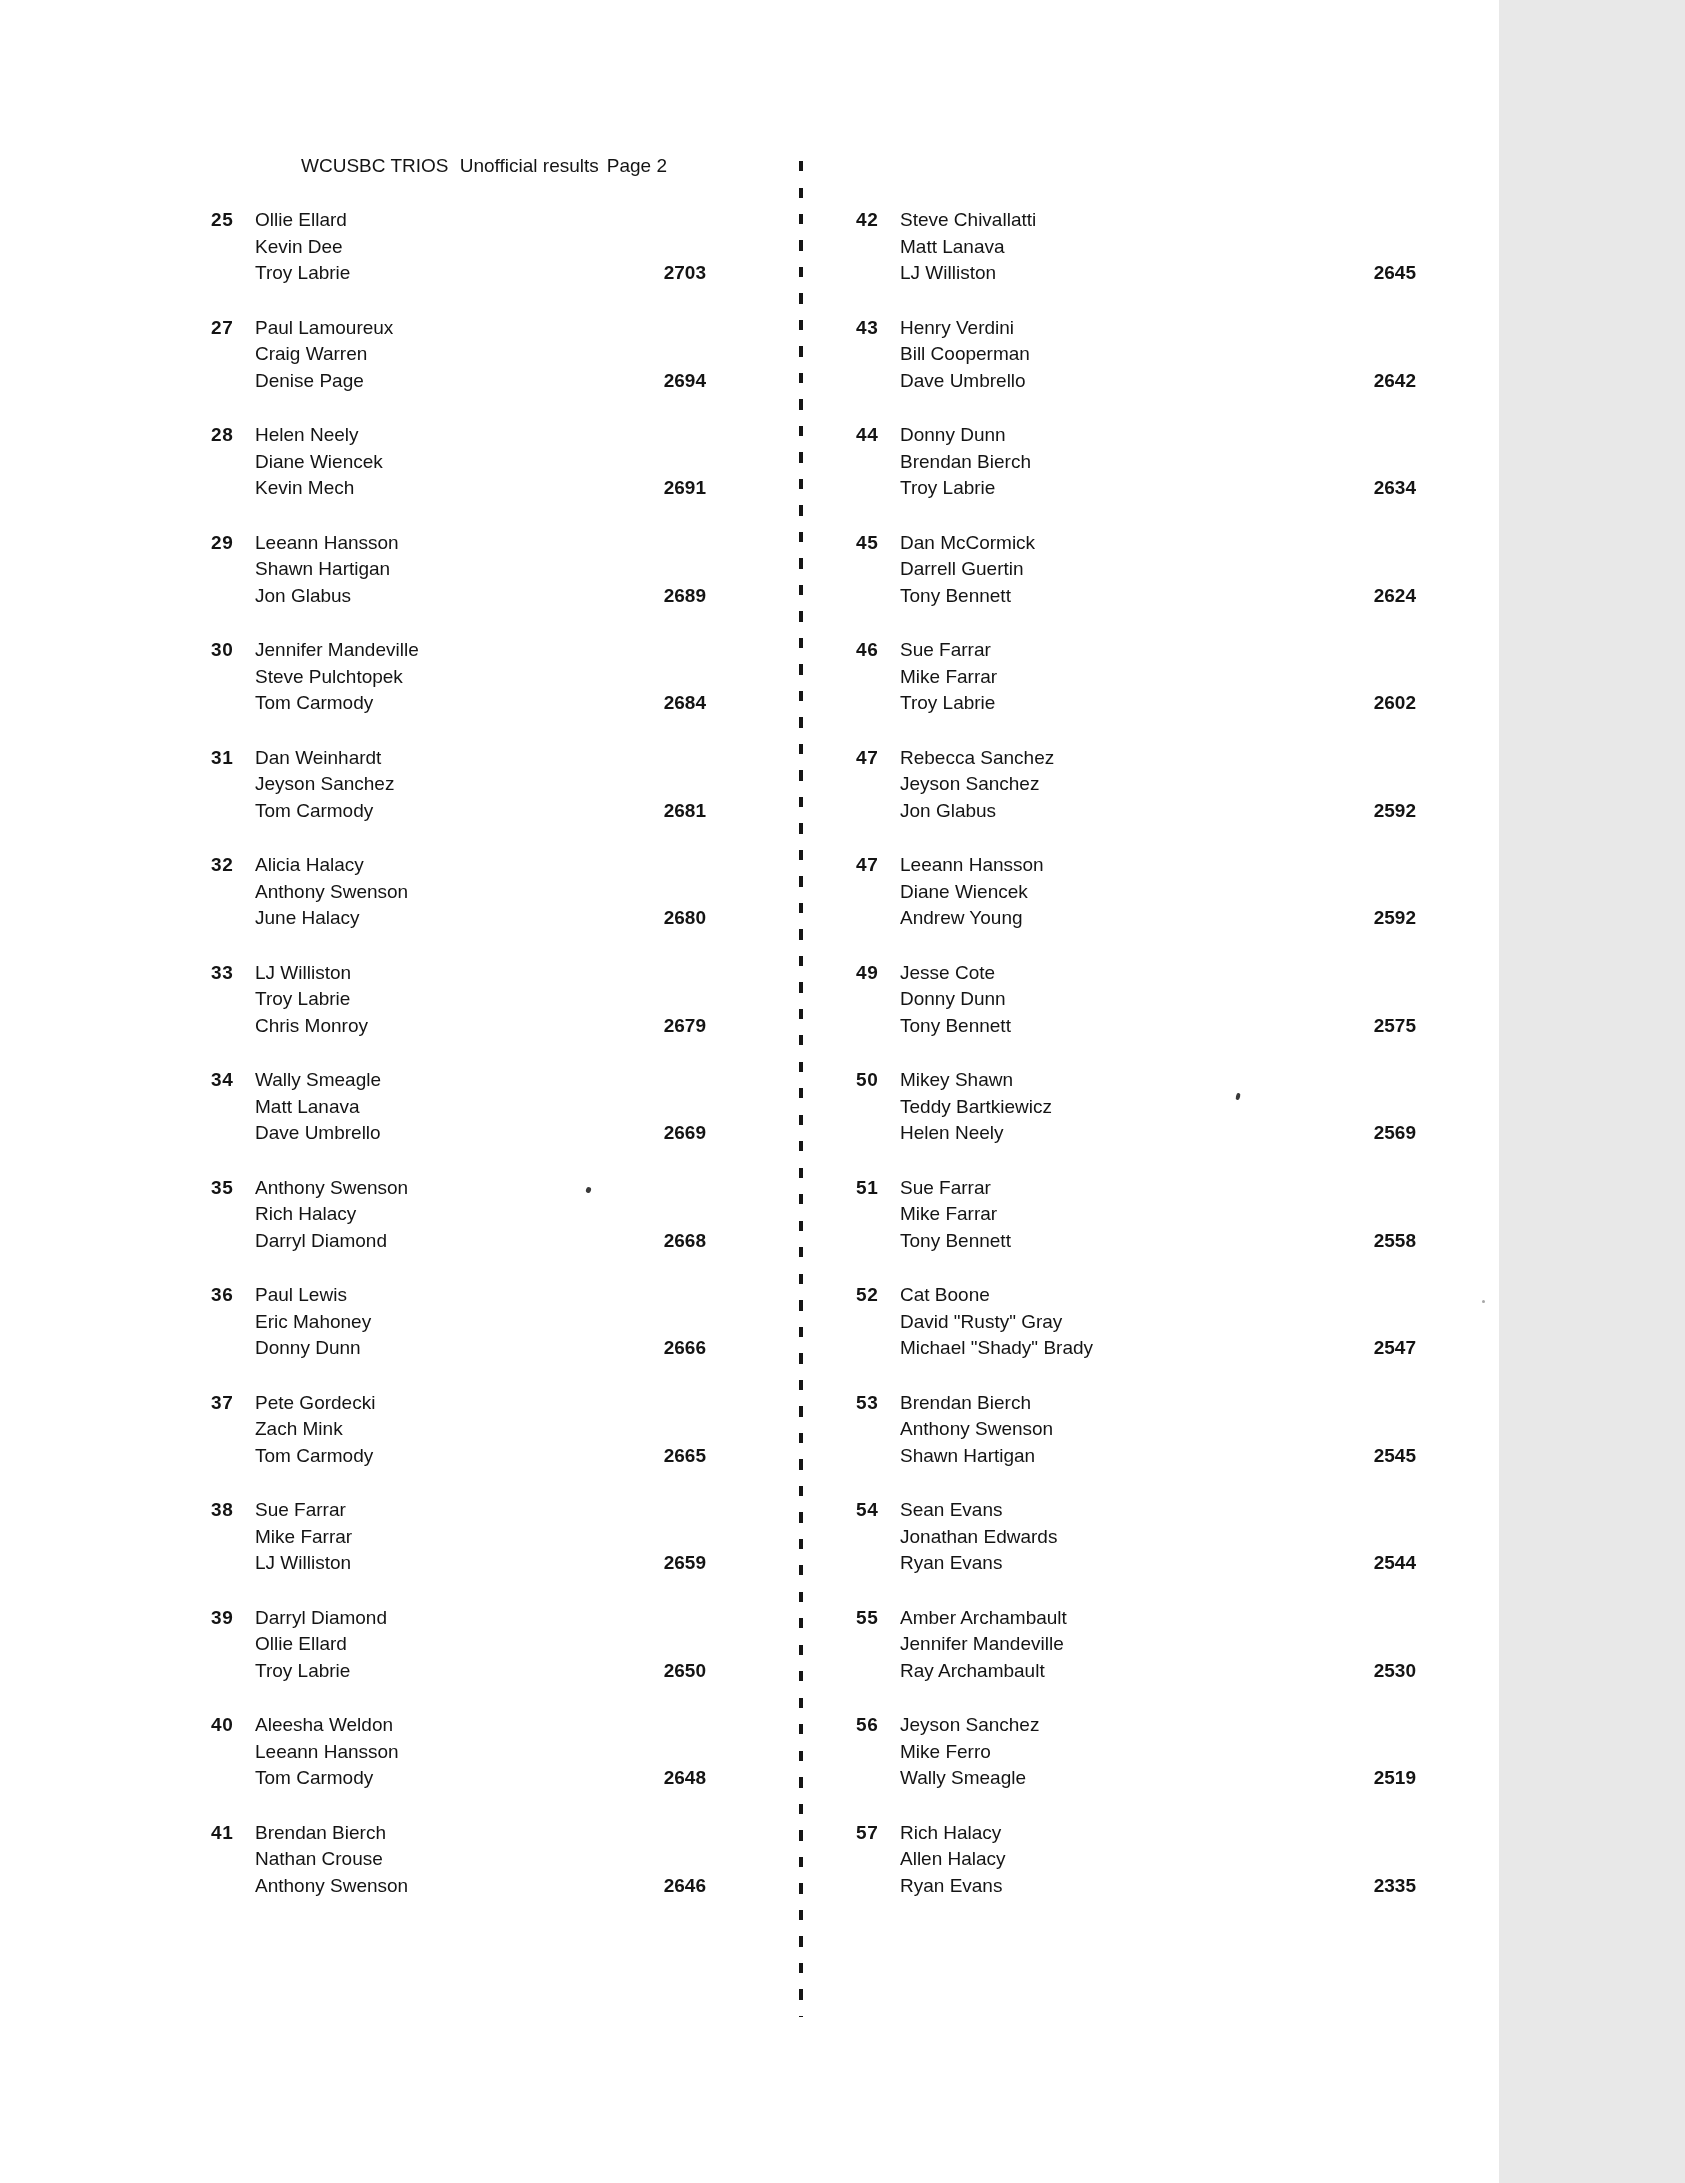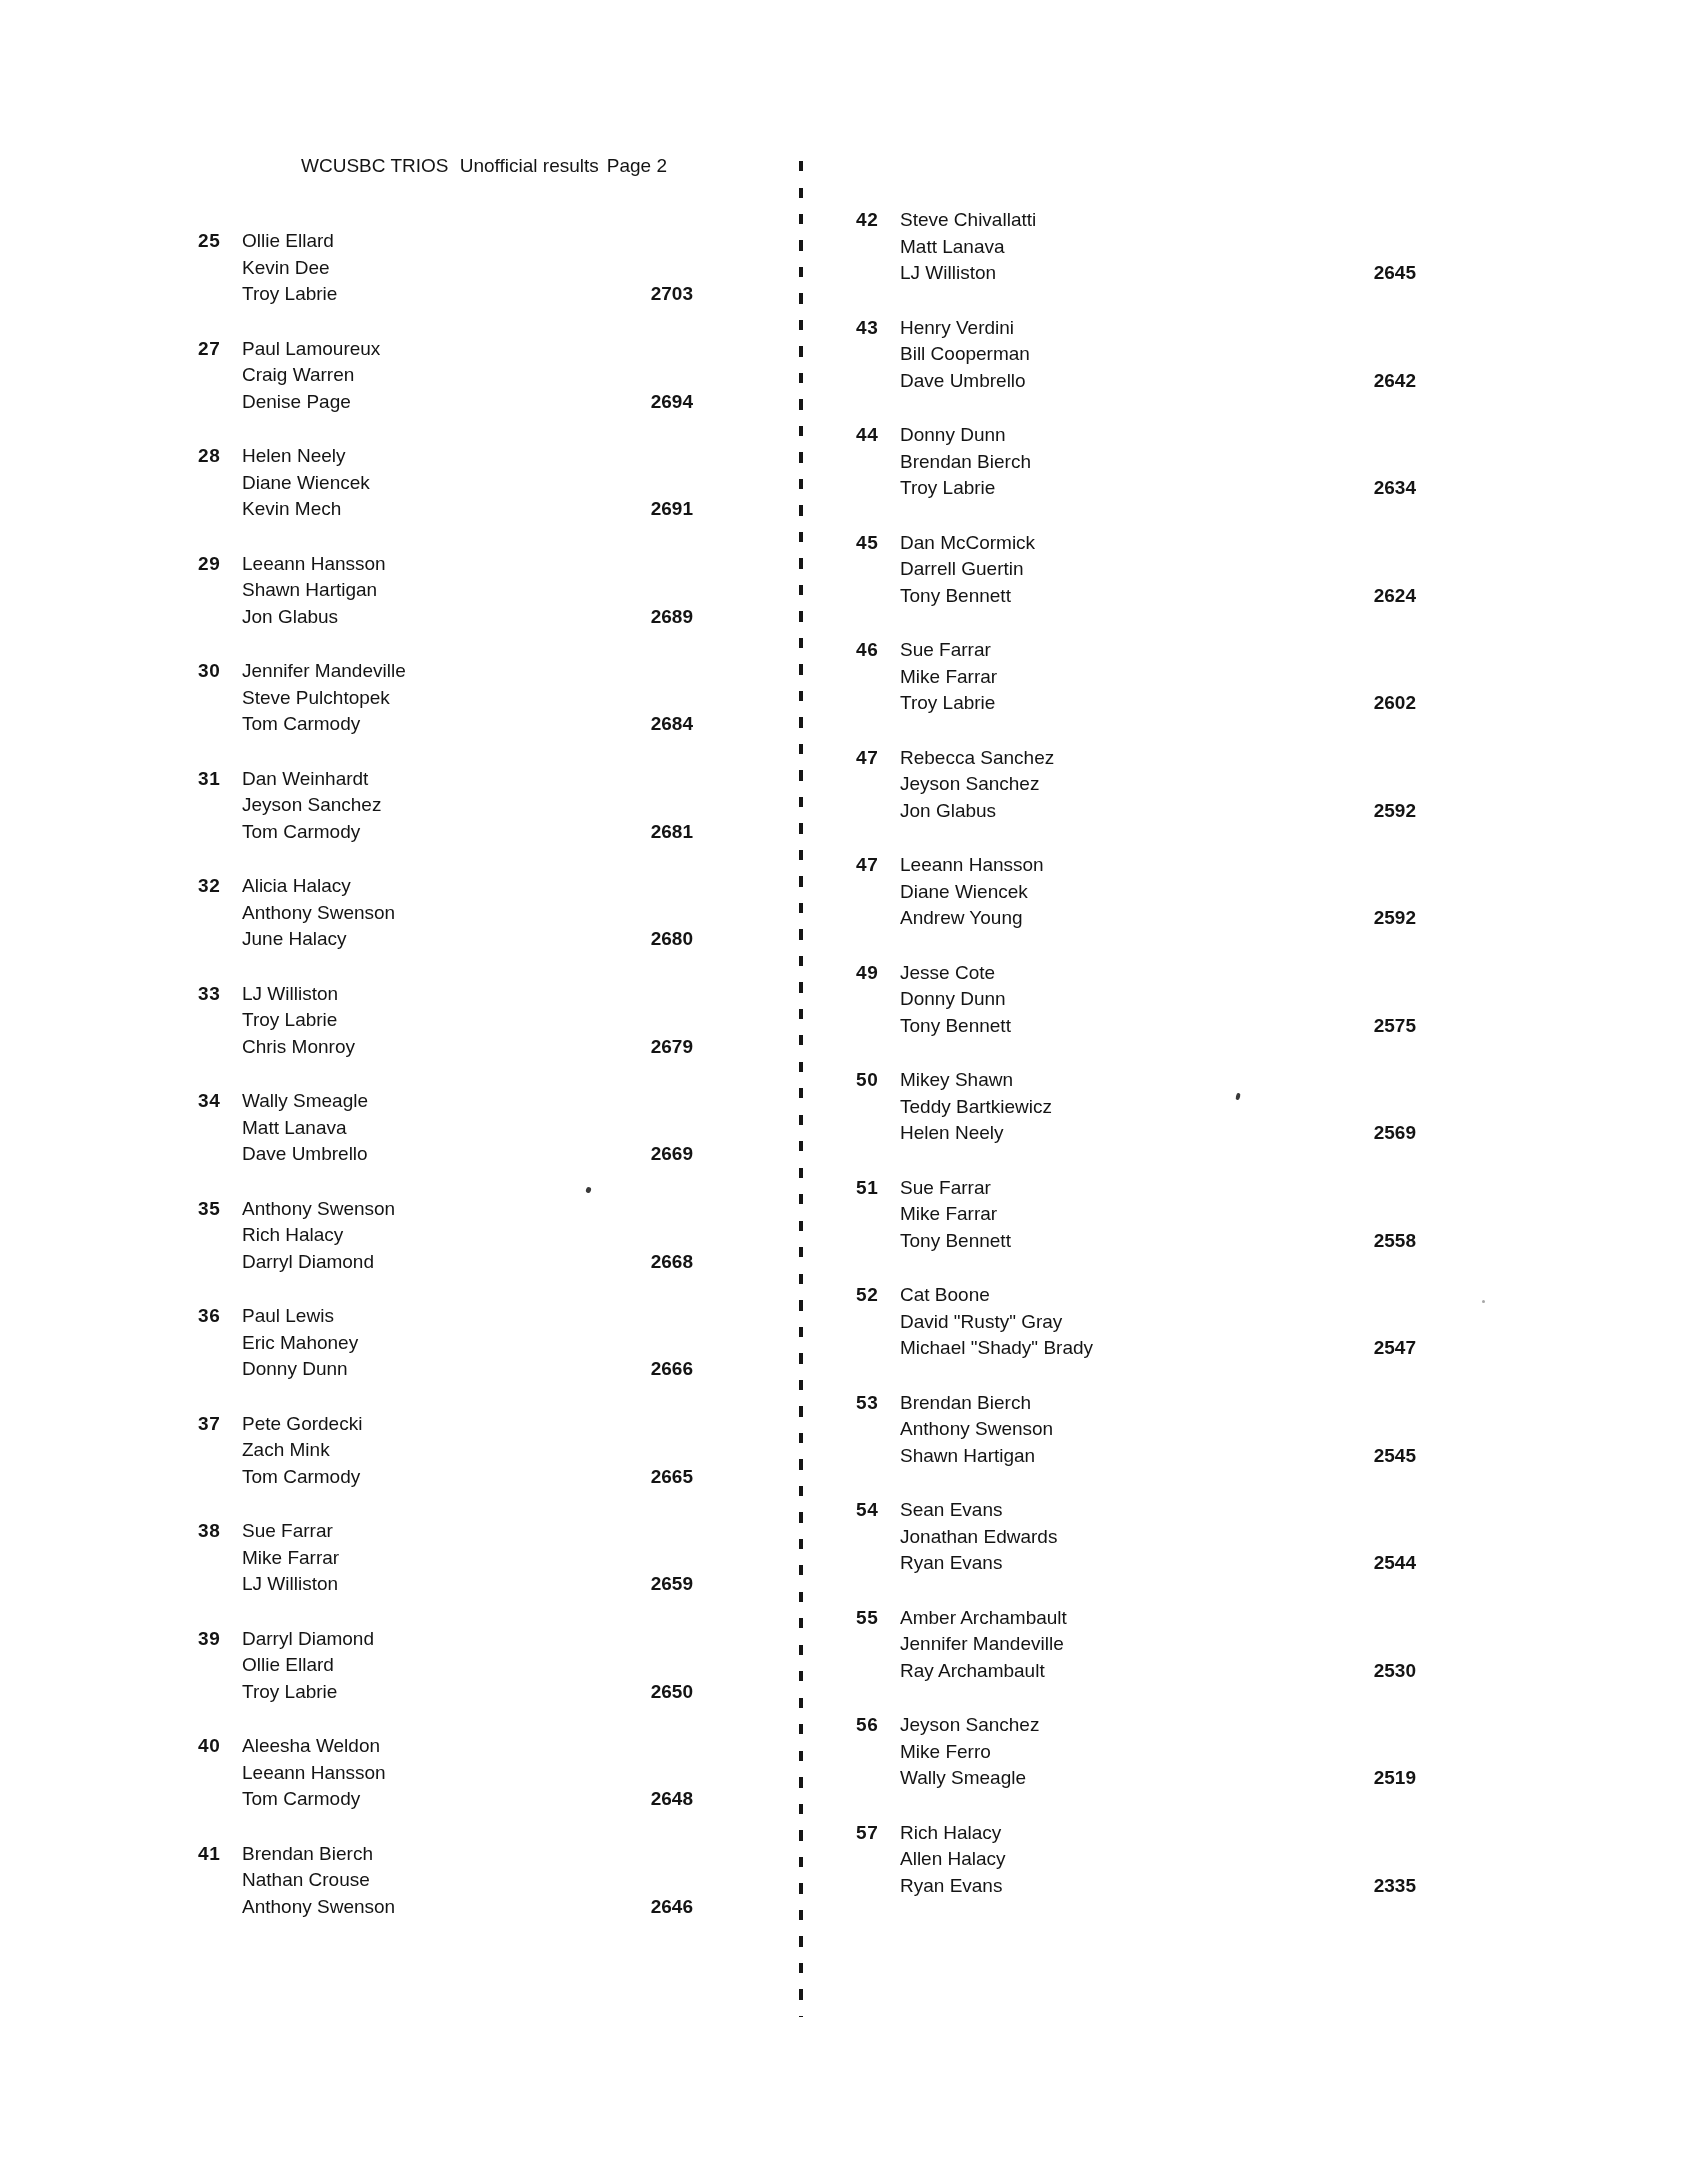--- a/index.html
+++ b/index.html
@@ -1,18 +1,18 @@
 <!DOCTYPE html>
 <html style="font-size:10.6px"><head>
 <meta charset="utf-8">
 <style>
   html,body{margin:0;padding:0;background:#e8e8e8;}
   #page{
     position:relative;
-    width:1685px;height:2183px;
+    width:1499px;height:2183px;
     background:#ffffff;
     font-family:"Liberation Sans","DejaVu Sans",sans-serif;
     color:#141414;
     overflow:hidden;
   }
   
   #header{
     position:absolute;left:301px;top:153px;
     display:flex;align-items:baseline;
     font-size:19px;line-height:26.5px;white-space:nowrap;
@@ -23,21 +23,21 @@
   #divider{
     position:absolute;left:799px;top:161px;
     width:4px;height:1856px;
     background:repeating-linear-gradient(
       to bottom,
       #151515 0px,#151515 10px,
       transparent 10px,transparent 26.5px);
   }
   
   .col{position:absolute;top:207px;}
-  #col-left{left:198px;width:495px;margin-top:21px;}
+  #col-left{left:211px;width:495px;}
   #col-right{left:856px;width:560px;}
   .entry{
     position:relative;
     margin-bottom:28px;
     min-height:79px;
     font-size:19px;line-height:26.5px;
   }
   .entry .rank{
     position:absolute;left:0;top:0;
     font-weight:700;letter-spacing:0.7px;

